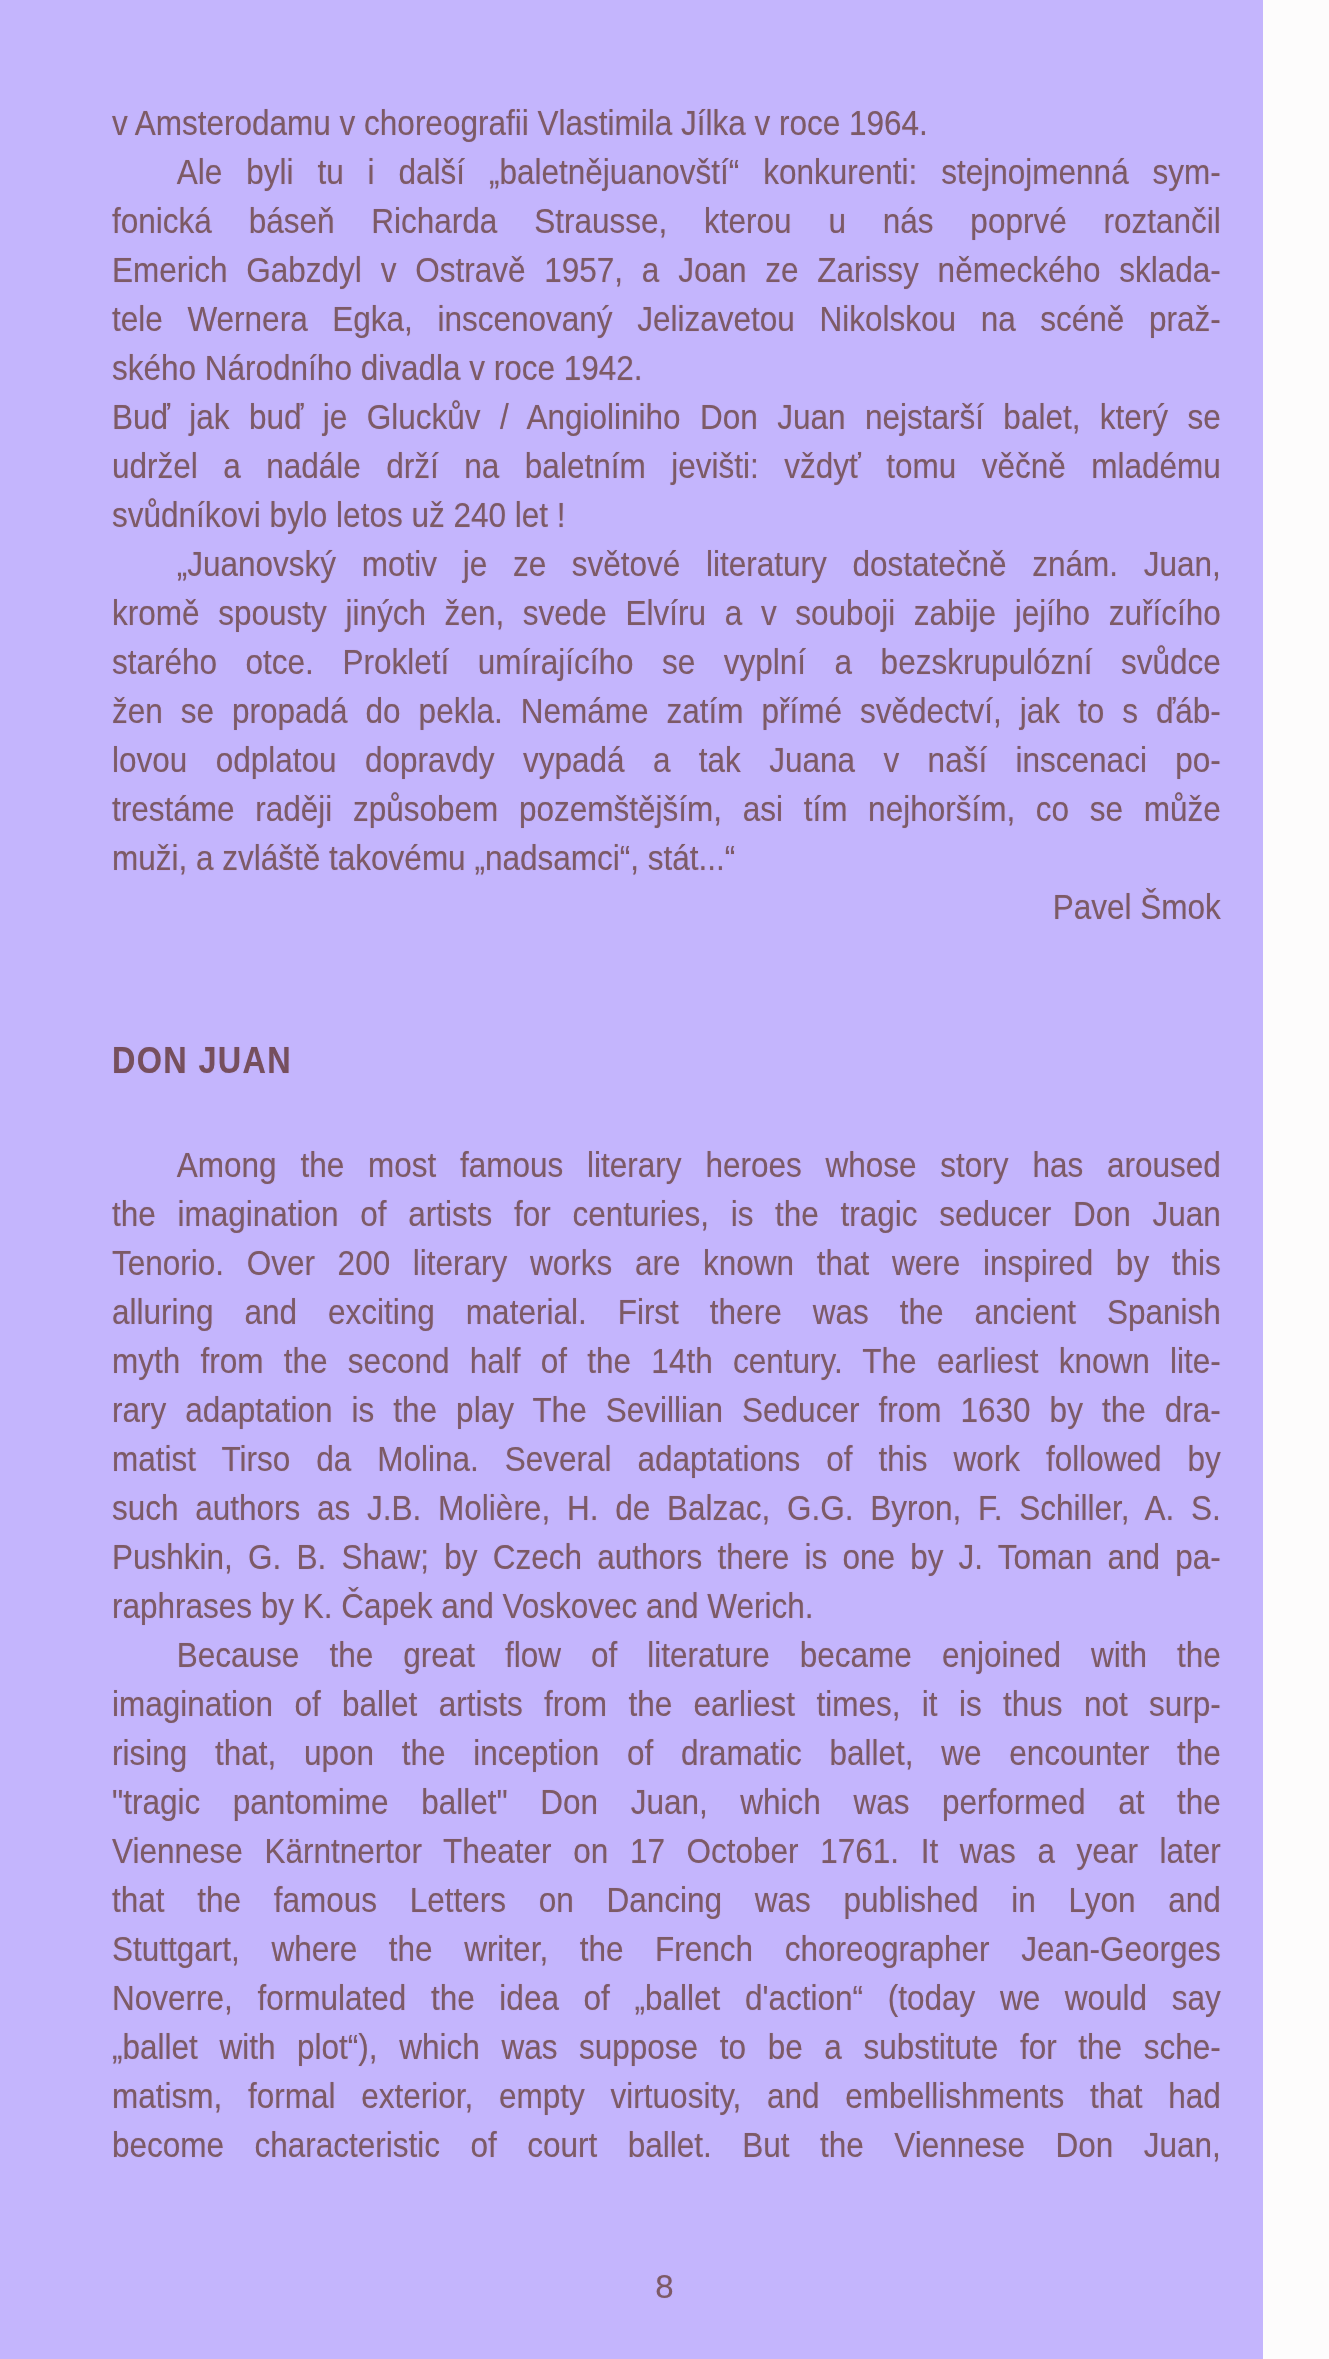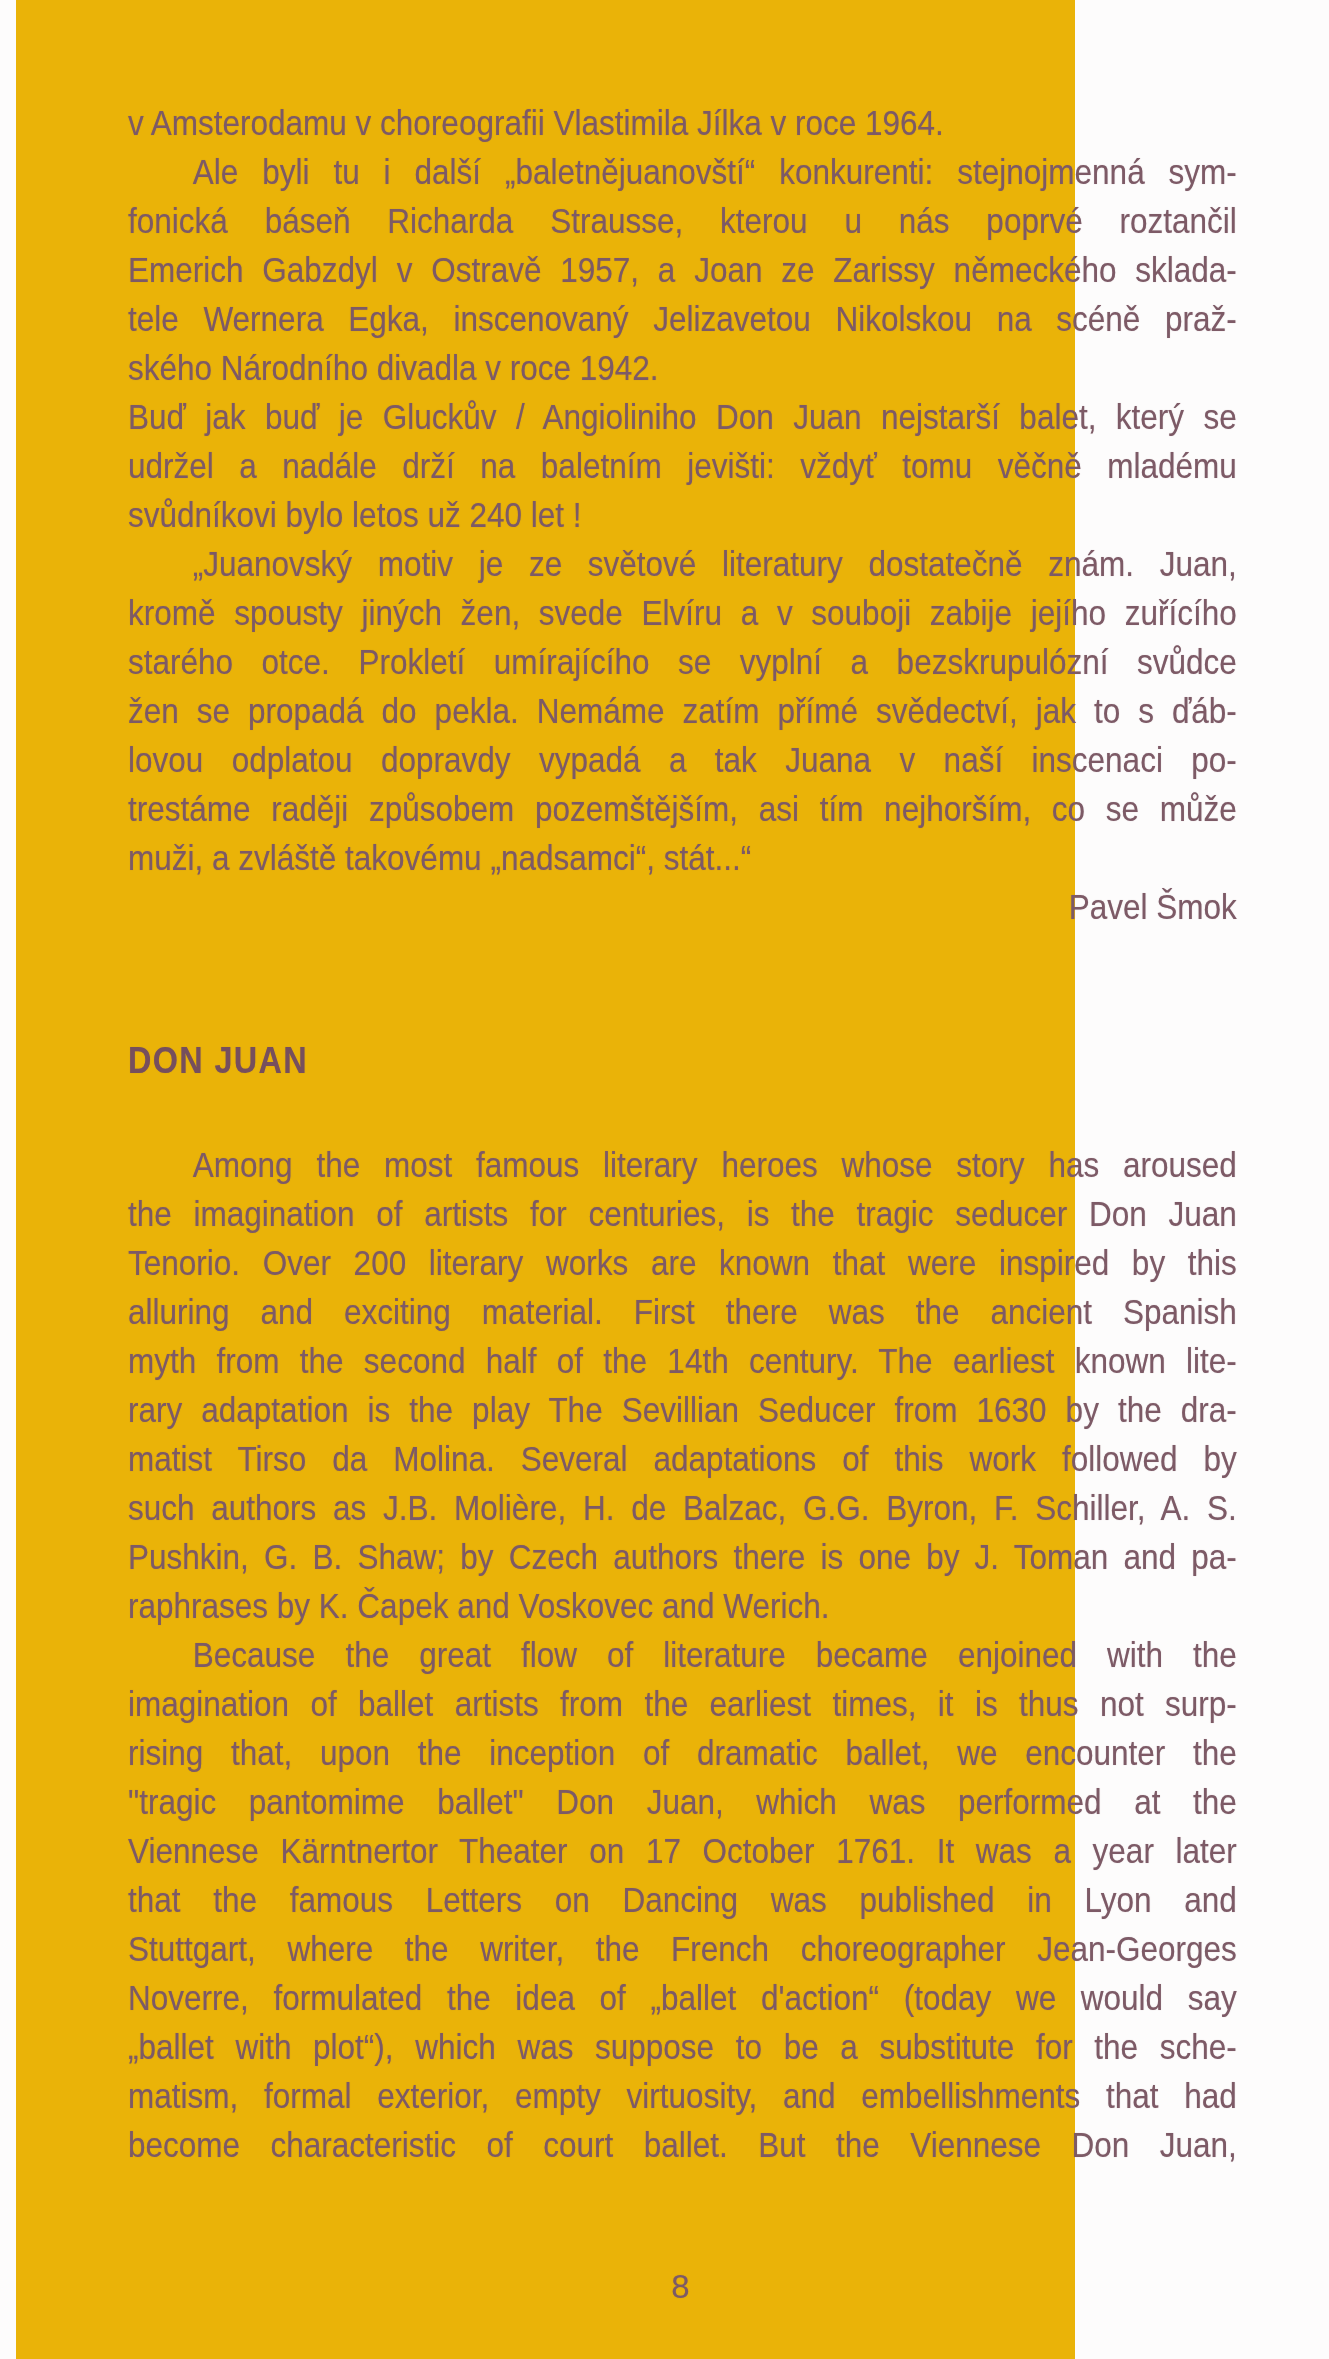--- a/index.html
+++ b/index.html
@@ -9,24 +9,24 @@
   body {
     width: 1329px;
     height: 2359px;
     position: relative;
     background: #fdfcfc;
     font-family: "Liberation Sans", sans-serif;
     overflow: hidden;
   }
   .scan-page {
     position: absolute;
-    left: 16px; top: 0;
-    width: 1059px;
+    left: 0; top: 0;
+    width: 1263px;
     height: 2359px;
-    background: #eab308;
+    background: #c4b5fd;
   }
   
   .text-col {
     position: absolute;
     left: 112px;
     top: 0;
     width: 1232px;
     height: 2359px;
     transform: scaleX(0.9);
     transform-origin: 0 0;

